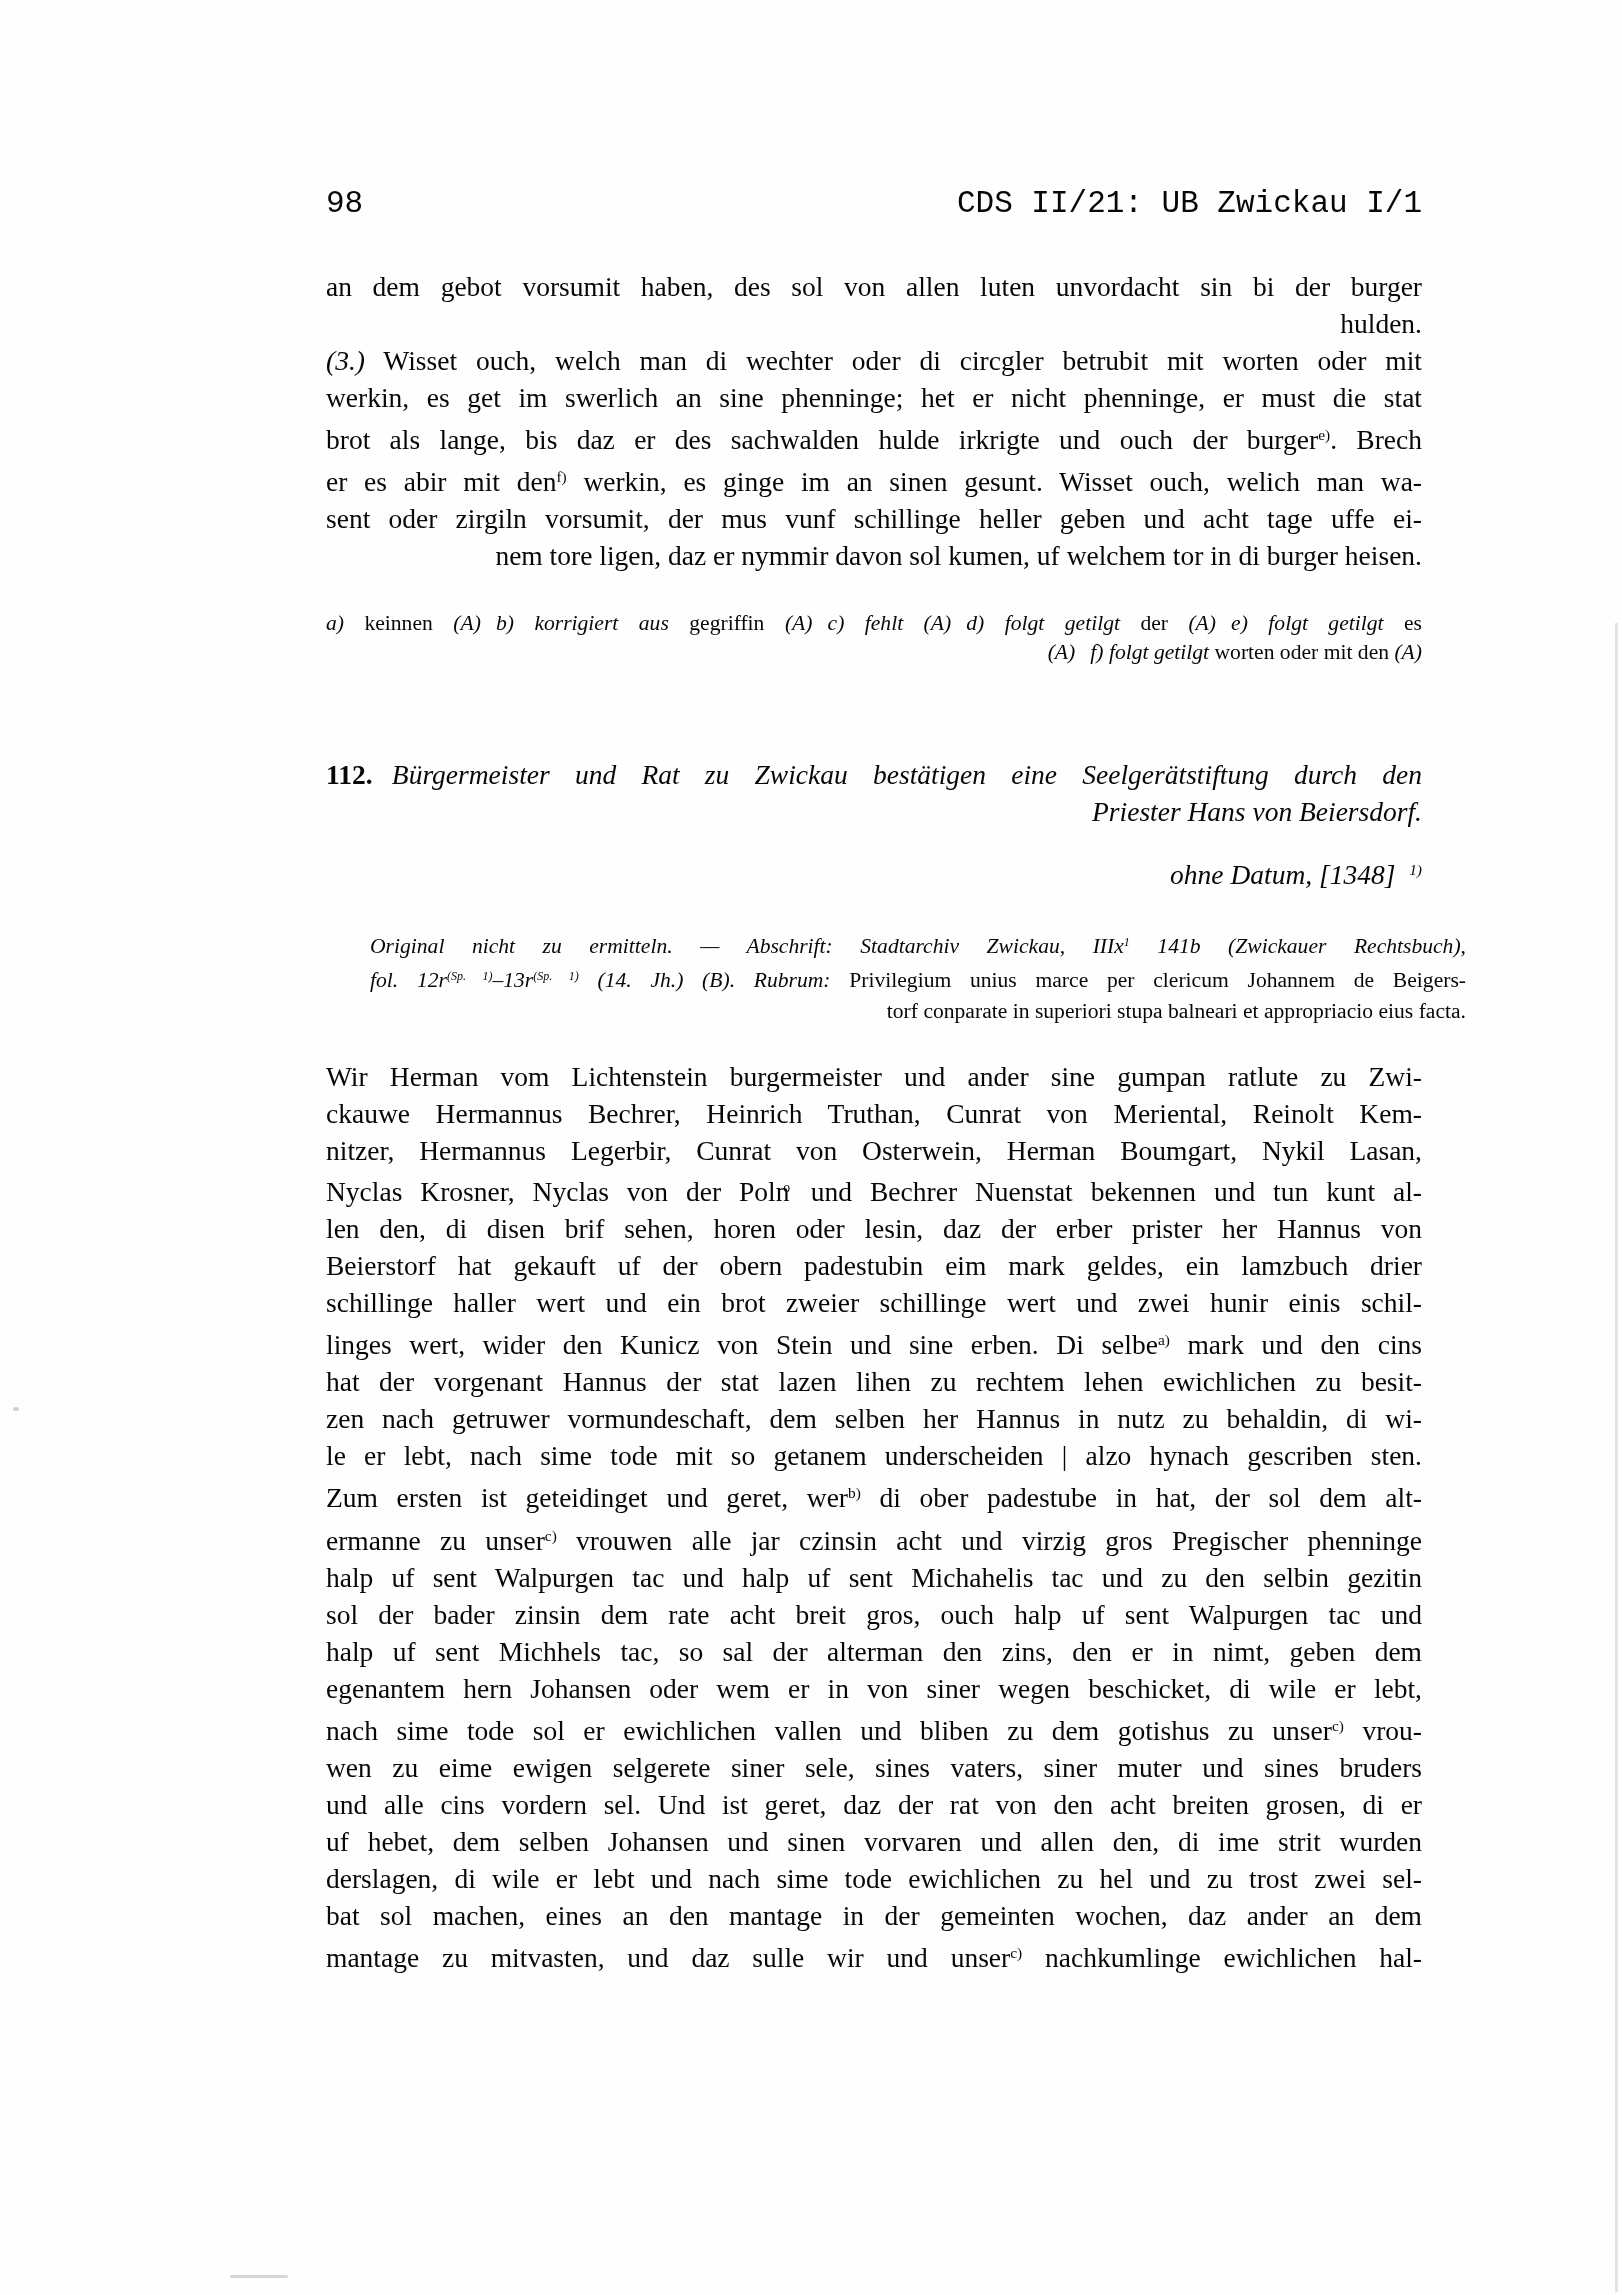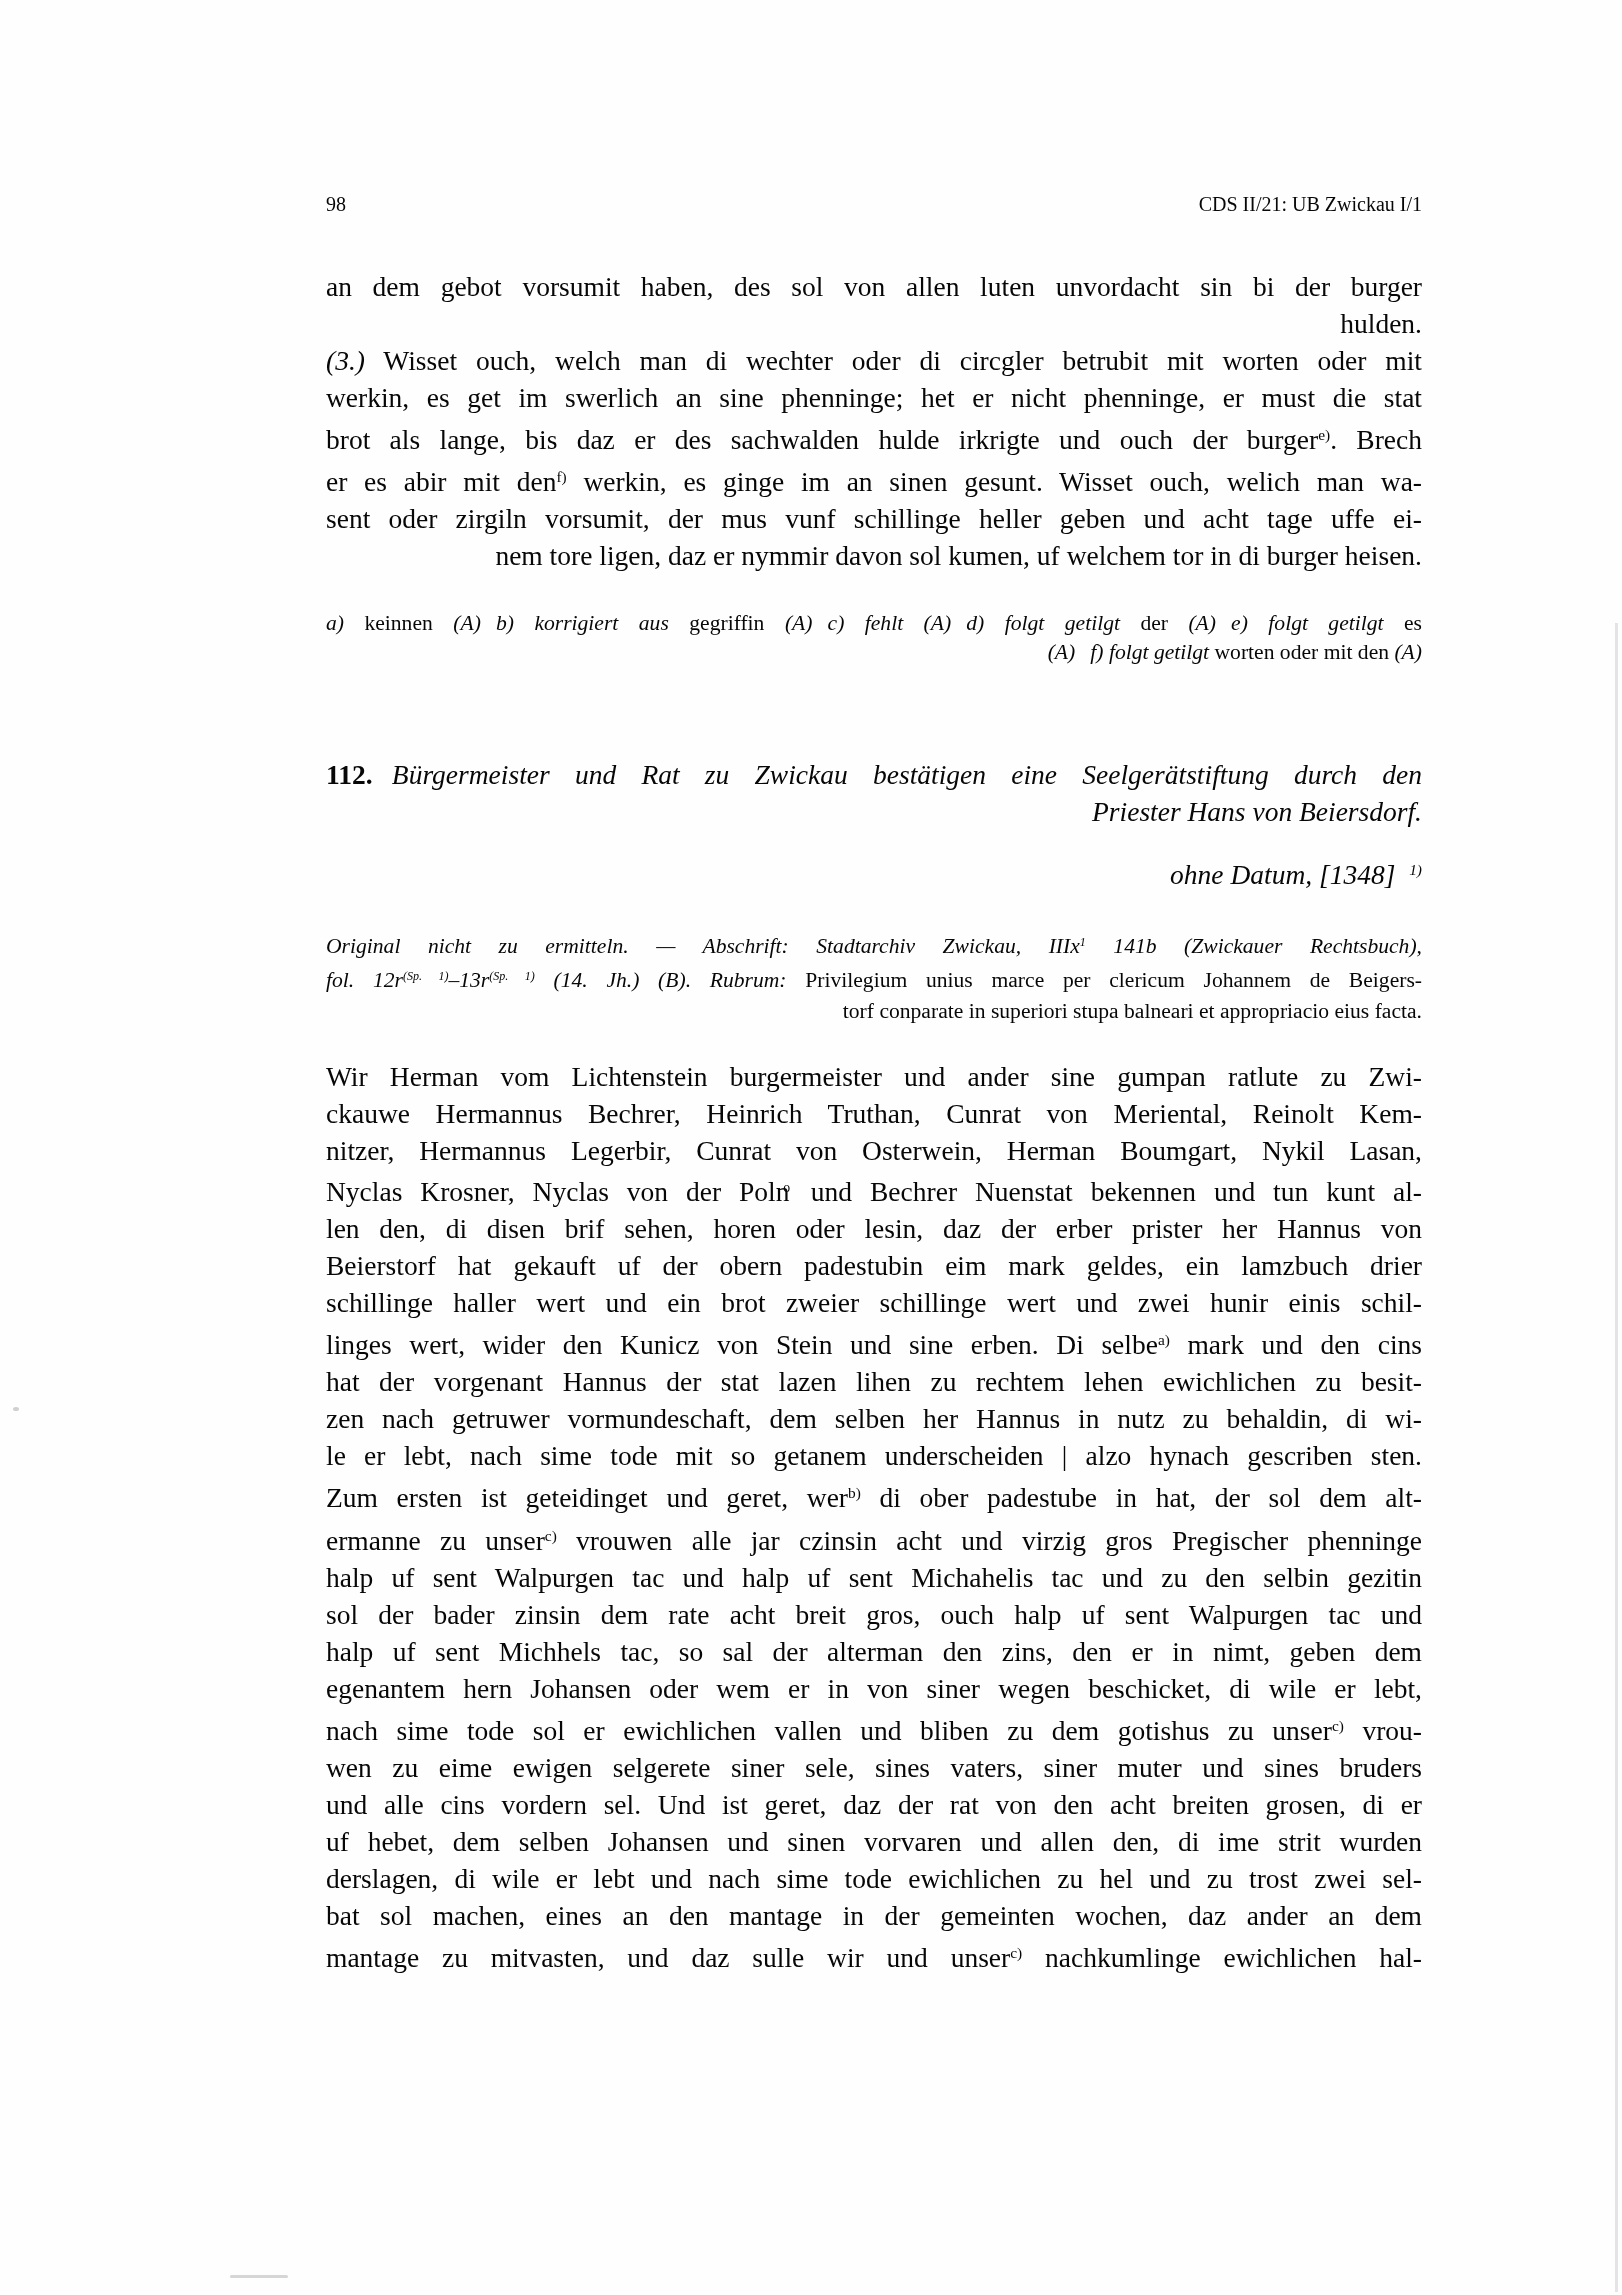--- a/index.html
+++ b/index.html
@@ -3,32 +3,32 @@
 <meta charset="utf-8">
 <style>
   html,body{margin:0;padding:0;background:#ffffff;}
   body{width:1623px;height:2295px;overflow:hidden;}
   .page{position:relative;width:1623px;height:2295px;background:#fefefe;
         font-family:"Liberation Serif","DejaVu Serif",serif;color:#070707;
         -webkit-font-smoothing:antialiased;}
   .sec{position:absolute;left:326px;width:1096px;}
   .body-txt{font-size:27.5px;line-height:37px;}
   .small-txt{font-size:21.6px;line-height:28.5px;}
-  .prov-txt{font-size:21.6px;line-height:30px;}
+  .prov-txt{font-size:21.6px;line-height:30px;margin-left:44px;}
   .tline{text-align:right;}
   .tline.just{text-align:justify;text-align-last:justify;text-justify:inter-word;}
   .right-align .tline{text-align:right;}
   .s-r{font-style:normal;}
   .s-i{font-style:italic;}
   .s-b{font-weight:bold;}
   .s-sup{font-size:.56em;vertical-align:.6em;}
   .s-supi{font-size:.56em;vertical-align:.6em;font-style:italic;}
   .s-g{display:inline-block;width:.7em;}
   .s-ring{font-size:.5em;vertical-align:.66em;position:relative;left:-.45em;margin-right:-.25em;}
-  .header{position:absolute;left:326px;top:189px;width:1096px;font-size:20px;line-height:30px;}
+  .header{position:absolute;left:326px;top:189px;width:1096px;font-size:31px;line-height:30px;font-family:Liberation Mono, monospace;}
   .pagenum{position:absolute;left:0;top:0;}
   .runtitle{display:block;text-align:right;}
   
   .edge-right{position:absolute;left:1615px;top:623px;width:2.9px;height:1669px;background:#bdbdbd;opacity:.4;}
   .streak{position:absolute;left:230px;top:2275px;width:58px;height:3.4px;background:#b5b5b5;opacity:.55;border-radius:1.5px;}
   .dot{position:absolute;left:12.8px;top:1407px;width:6.4px;height:4.4px;background:#9a9a9a;border-radius:50%;opacity:.45;}
 </style>
 </head>
 <body>
 

